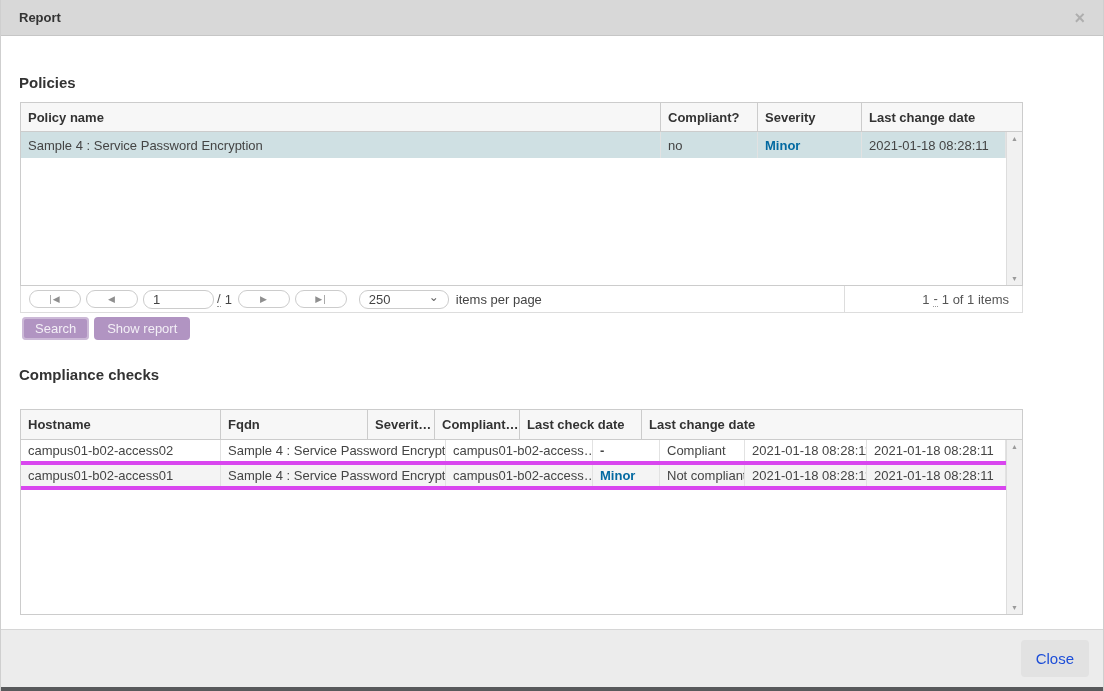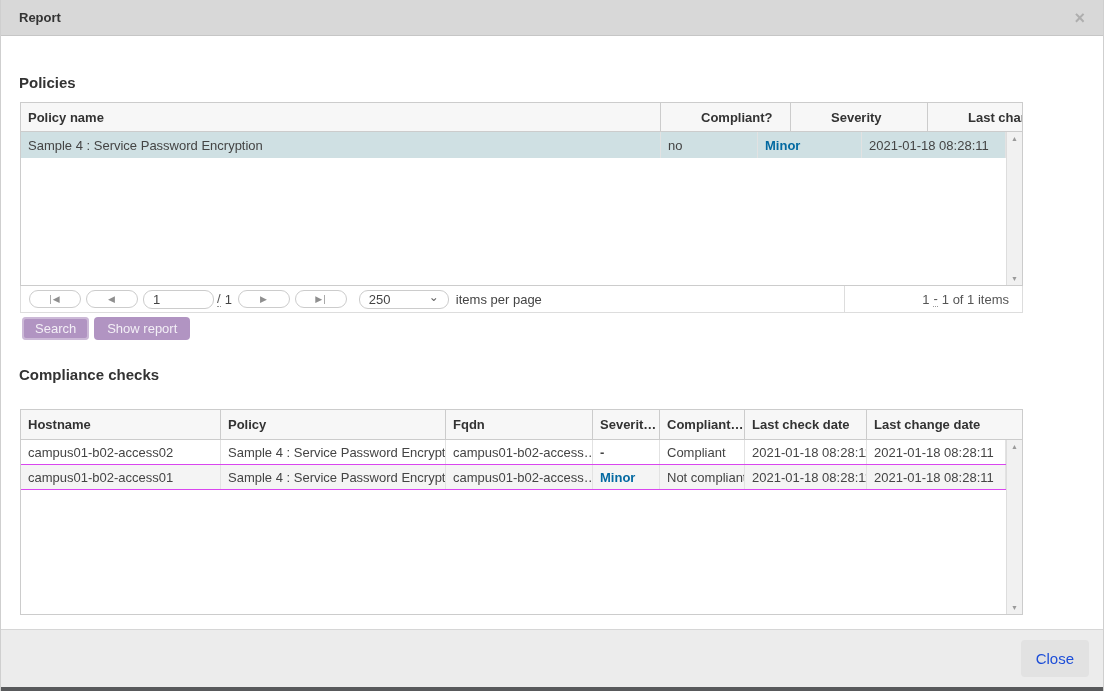--- a/index.html
+++ b/index.html
@@ -43,41 +43,41 @@
     margin-left: 19px;
     border: 1px solid #ccc;
     background: #fff;
   }
   .thead {
     display: flex;
     background: #f7f7f7;
     border-bottom: 1px solid #ccc;
     font-weight: bold; font-size: 13px; color: #333;
   }
-  .thead-policies { height: 29px; gap: 33px; }
+  .thead-policies { height: 29px; }
   .thead-compliance { height: 30px; }
   .th {
     display: flex; align-items: center;
     padding: 0 7px;
     border-right: 1px solid #ccc;
     white-space: nowrap; overflow: hidden;
     height: 100%;
   }
   .th:last-child { border-right: none; flex: 1; }
   .tbody { display: flex; background: #fff; }
   .tbody-policies { height: 153px; }
   .tbody-compliance { height: 174px; }
   .rows { flex: 1; display: flex; flex-direction: column; overflow: hidden; }
   .row {
     display: flex; align-items: center;
     font-size: 13px; color: #444;
     flex: 0 0 auto;
   }
   .row-policies { height: 26px; }
-  .row-compliance { height: 25px; border-bottom: 1px solid #d946ef; }
+  .row-compliance { height: 25px; border-bottom: 4px solid #d946ef; }
   .row.selected { background: #cfe0e3; }
   .row.alt { background: #f4f4f4; }
   .cell {
     display: flex; align-items: center;
     padding: 0 7px;
     border-right: 1px solid #e2e2e2;
     white-space: nowrap; overflow: hidden;
     height: 100%;
   }
   .cell:last-child { flex: 1; }
@@ -235,21 +235,20 @@
   <div class="actions">
     <button class="btn-purple focused">Search</button>
     <button class="btn-purple">Show report</button>
   </div>
 
   <div class="section-heading heading-compliance">Compliance checks</div>
 
   <div class="table-wrap">
     <div class="thead thead-compliance">
       <div class="th cc0">Hostname</div>
-      <div class="th cc1">Policy</div>
       <div class="th cc2">Fqdn</div>
       <div class="th cc3">Severit…</div>
       <div class="th cc4">Compliant…</div>
       <div class="th cc5">Last check date</div>
       <div class="th">Last change date</div>
     </div>
     <div class="tbody tbody-compliance">
       <div class="rows">
         <div class="row row-compliance">
           <div class="cell cc0">campus01-b02-access02</div>

